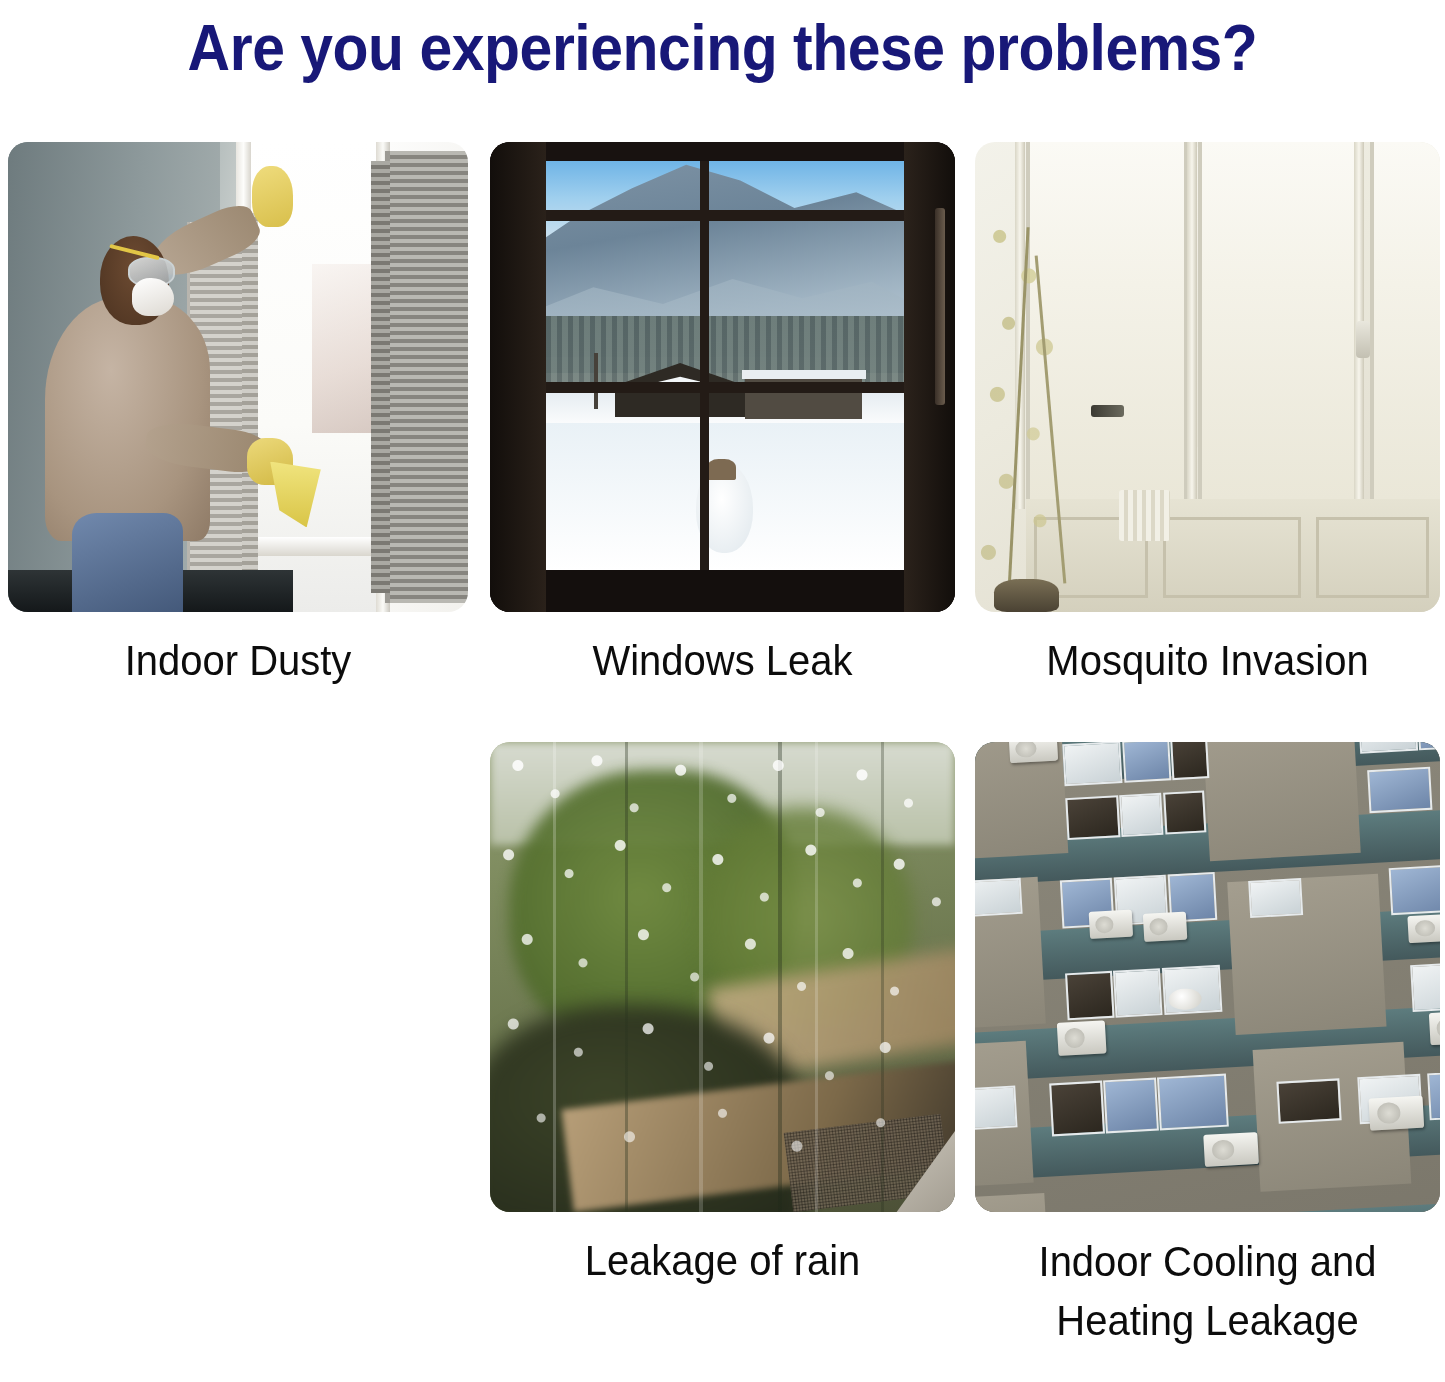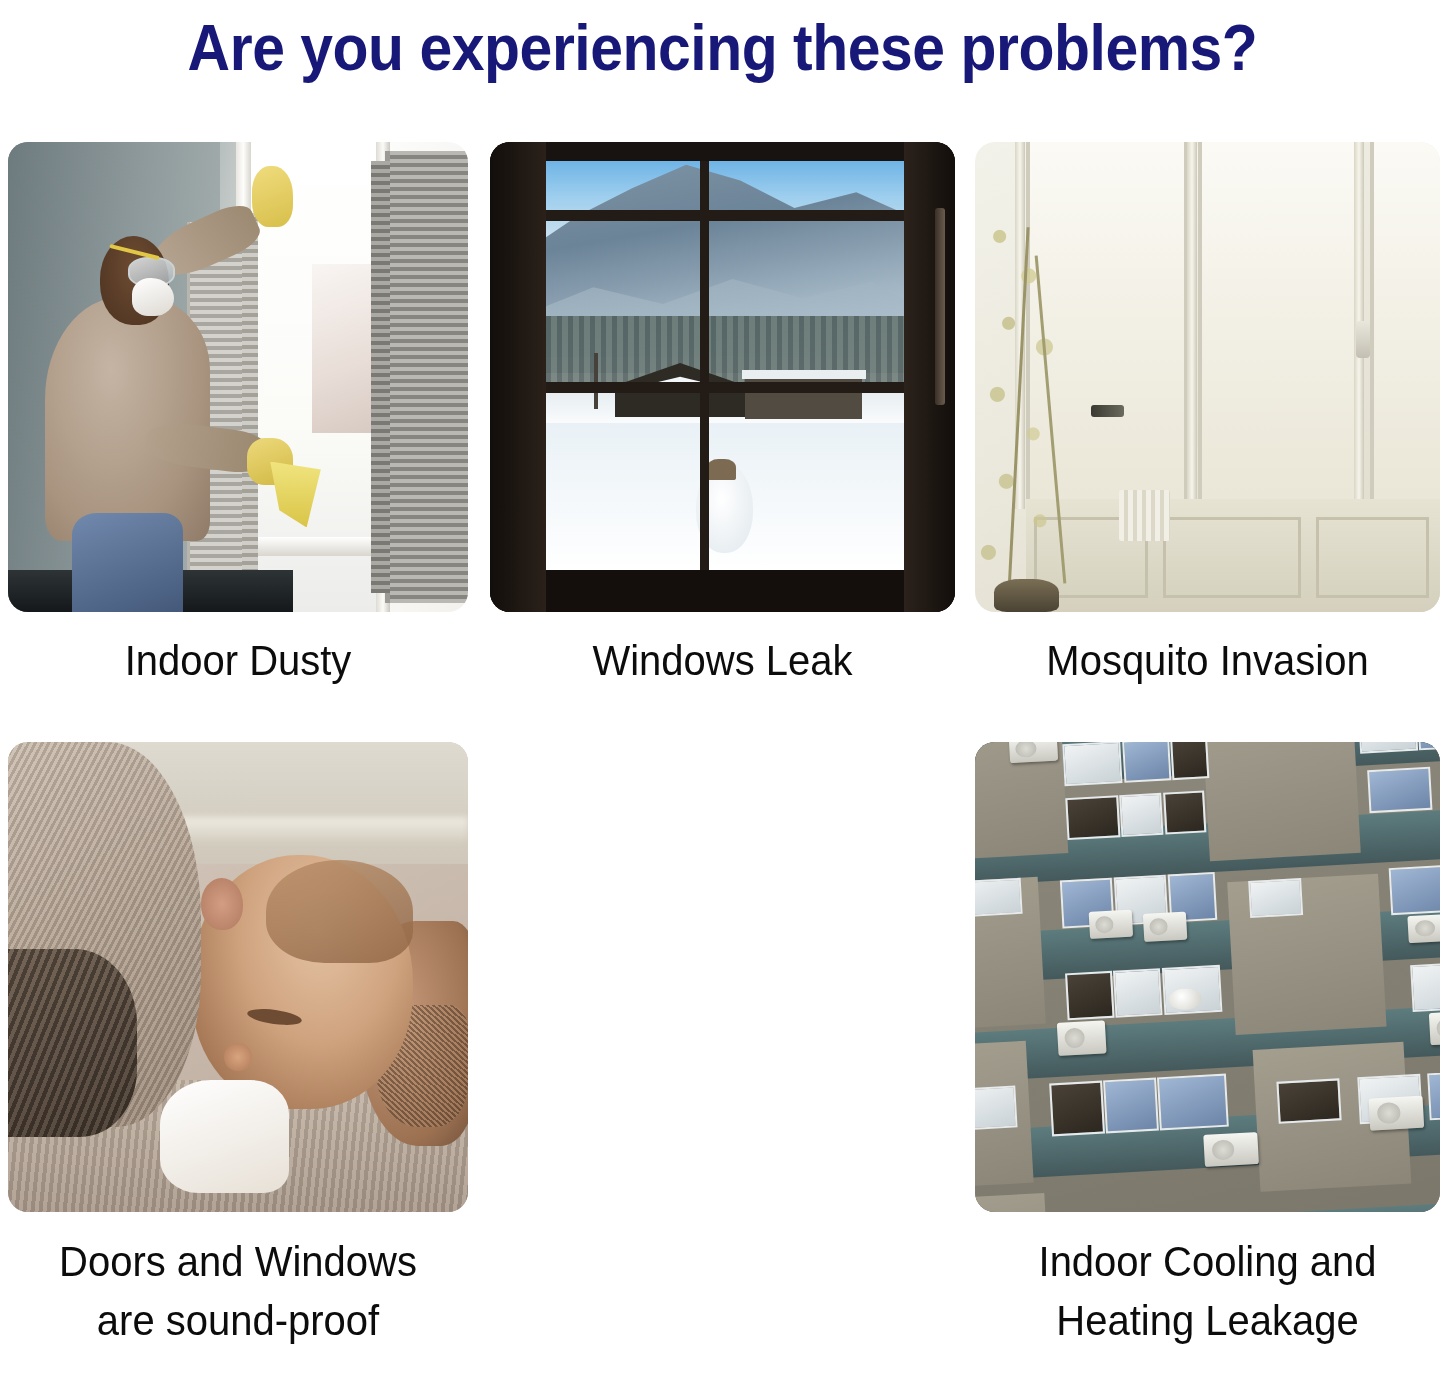--- a/index.html
+++ b/index.html
@@ -462,40 +462,36 @@
         <div class="sidelight"></div>
         <div class="frameR"></div>
         <div class="sash"></div>
       </div>
       <div class="caption">Windows Leak</div>
     </div>
   </div>
 
   <div class="row row-2">
 
-    <div class="cell cell-0">
-      <div class="photo p4">
-        <div class="bg"></div>
-        <div class="bgline"></div>
-        <div class="blanketBot"></div>
-        <div class="adult"></div>
-        <div class="beard"></div>
-        <div class="head"></div>
-        <div class="hair"></div>
-        <div class="ear"></div>
-        <div class="eye"></div>
-        <div class="nose"></div>
-        <div class="onesie"></div>
-        <div class="blanketL"></div>
-        <div class="blanketDark"></div>
+
+    <div class="cell cell-1">
+      <div class="photo p5">
+        <div class="sky"></div>
+        <div class="foliage"></div>
+        <div class="foliage2"></div>
+        <div class="path"></div>
+        <div class="dark"></div>
+        <div class="sill"></div>
+        <div class="mesh"></div>
+        <div class="corner"></div>
+        <div class="streaks"></div>
+        <div class="drops"></div>
       </div>
-      <div class="caption cap-2line">Doors and Windows
-are sound-proof</div>
+      <div class="caption">Leakage of rain</div>
     </div>
-
 
     <div class="cell cell-2">
       <div class="photo p6">
         <div class="facade">
 
           <div class="band" style="top:2%"></div>
           <div class="band" style="top:20%"></div>
           <div class="band" style="top:38%"></div>
           <div class="band" style="top:56%"></div>
           <div class="band" style="top:74%"></div>

